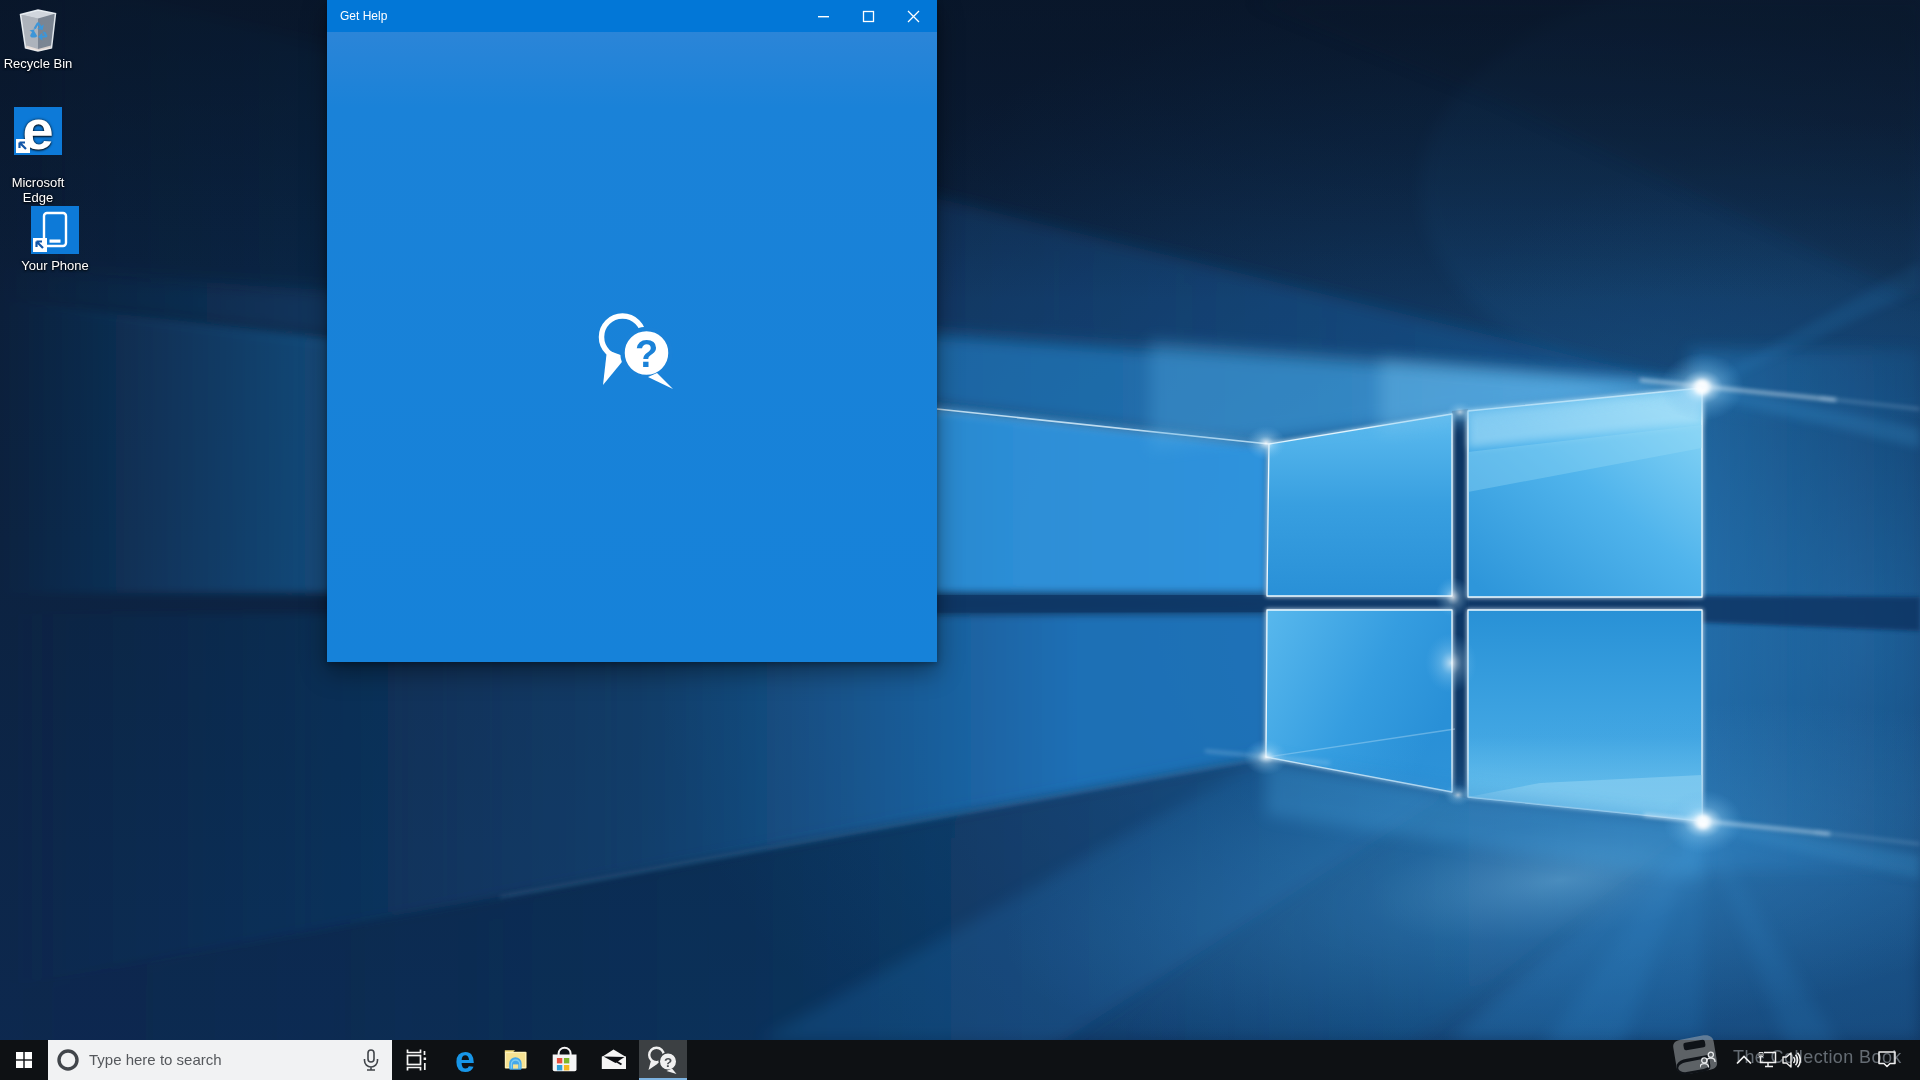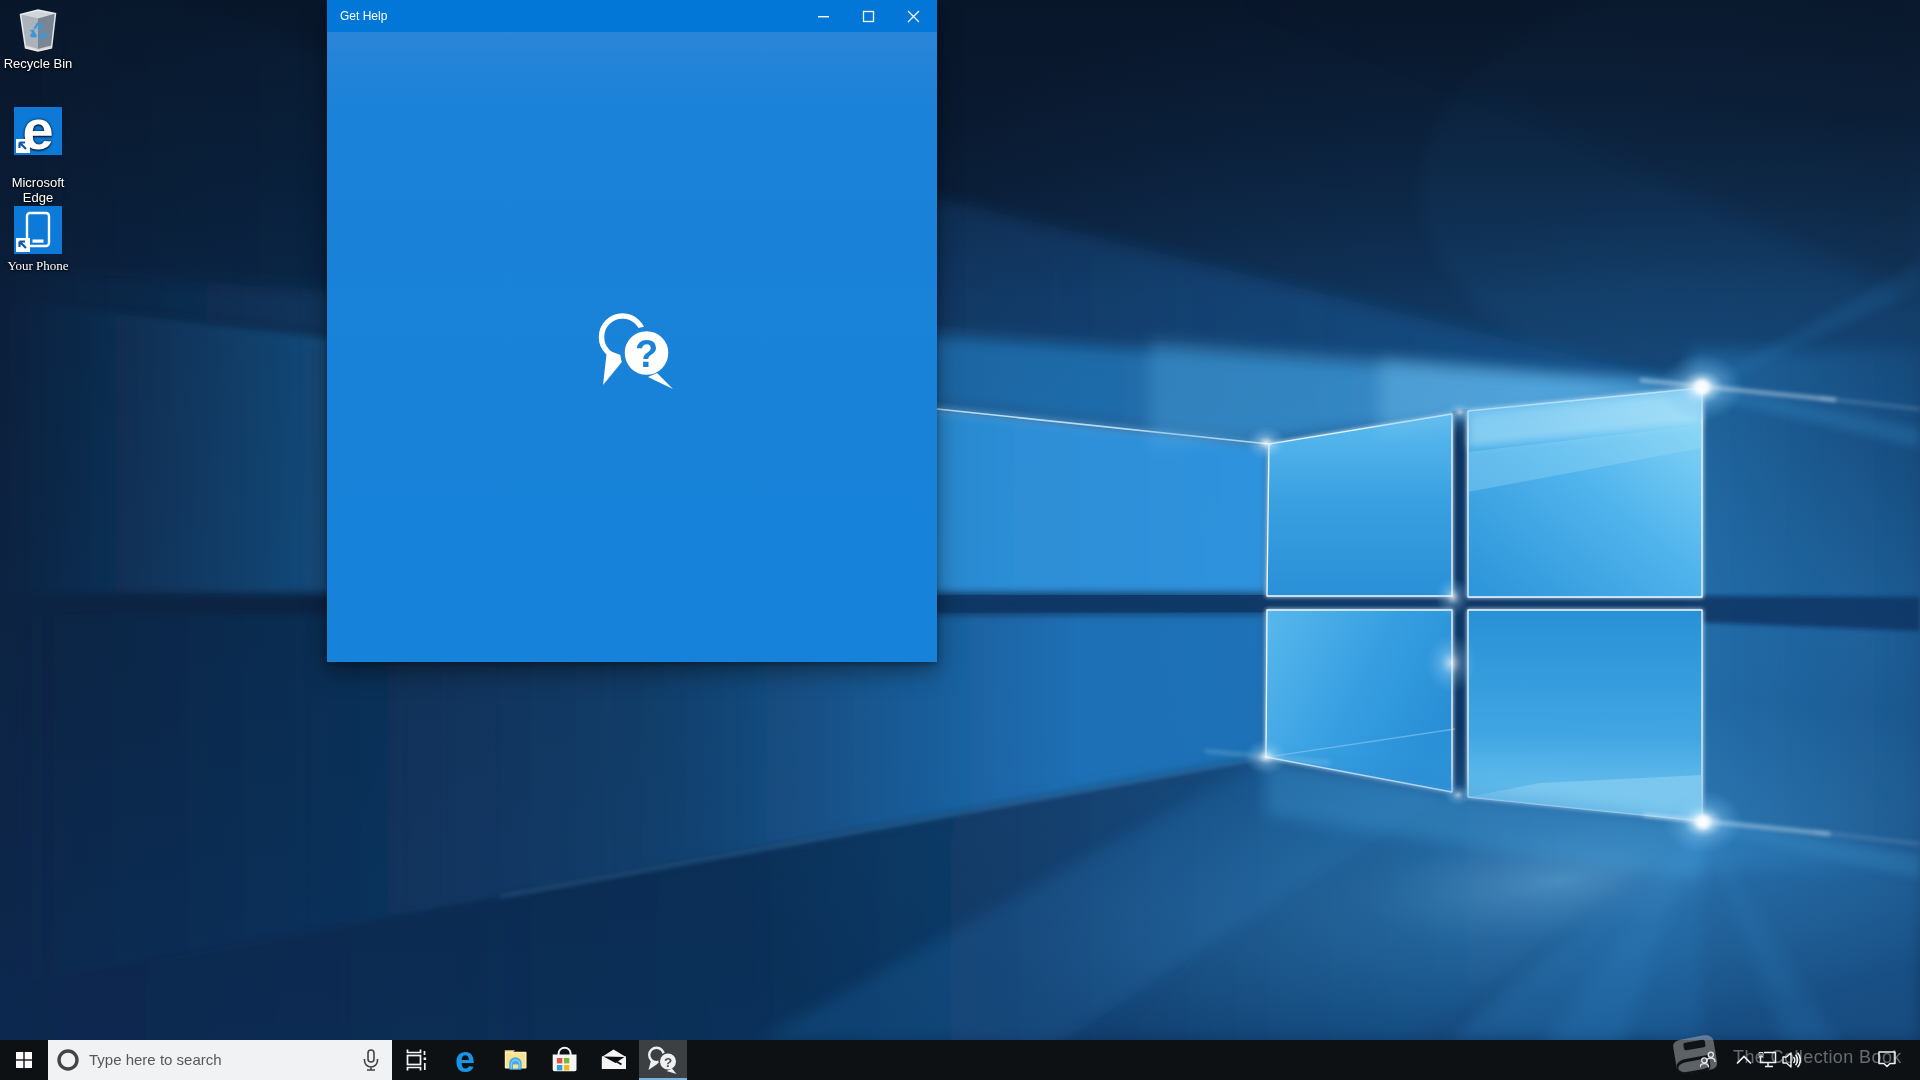--- a/index.html
+++ b/index.html
@@ -229,21 +229,21 @@
   </div>
   <div class="dicon" style="left:0px; top:107px;">
     <svg class="glyph" style="display:block;" width="48" height="48" viewBox="0 0 48 48">
       <rect x="0" y="0" width="48" height="48" fill="#0d7ad8"></rect>
       <text x="24" y="42" text-anchor="middle" font-family="Liberation Sans, sans-serif" font-weight="bold" font-size="56" fill="#fff">e</text>
       <rect x="2" y="32" width="14" height="14" fill="#fff"></rect>
       <path d="M5.5,35.5 h5.5 M5.5,35.5 v5.5 M5.5,35.5 L12,42" stroke="#1256a8" stroke-width="2.2" fill="none"></path>
     </svg>
     <div style="margin-top:20px;">Microsoft<br>Edge</div>
   </div>
-  <div class="dicon" style="left:0px; top:206px;font-family:Liberation Serif, serif;">
+  <div class="dicon" style="left:17px; top:206px;">
     <svg class="glyph" style="display:block;" width="48" height="48" viewBox="0 0 48 48">
       <rect x="0" y="0" width="48" height="48" fill="#0d7ad8"></rect>
       <rect x="13" y="7" width="22" height="33" rx="3" fill="none" stroke="#fff" stroke-width="2.4"></rect>
       <rect x="18.5" y="33.5" width="11" height="3.2" fill="#fff"></rect>
       <rect x="2" y="32" width="14" height="14" fill="#fff"></rect>
       <path d="M5.5,35.5 h5.5 M5.5,35.5 v5.5 M5.5,35.5 L12,42" stroke="#1256a8" stroke-width="2.2" fill="none"></path>
     </svg>
     <div style="margin-top:4px;">Your Phone</div>
   </div>
 

